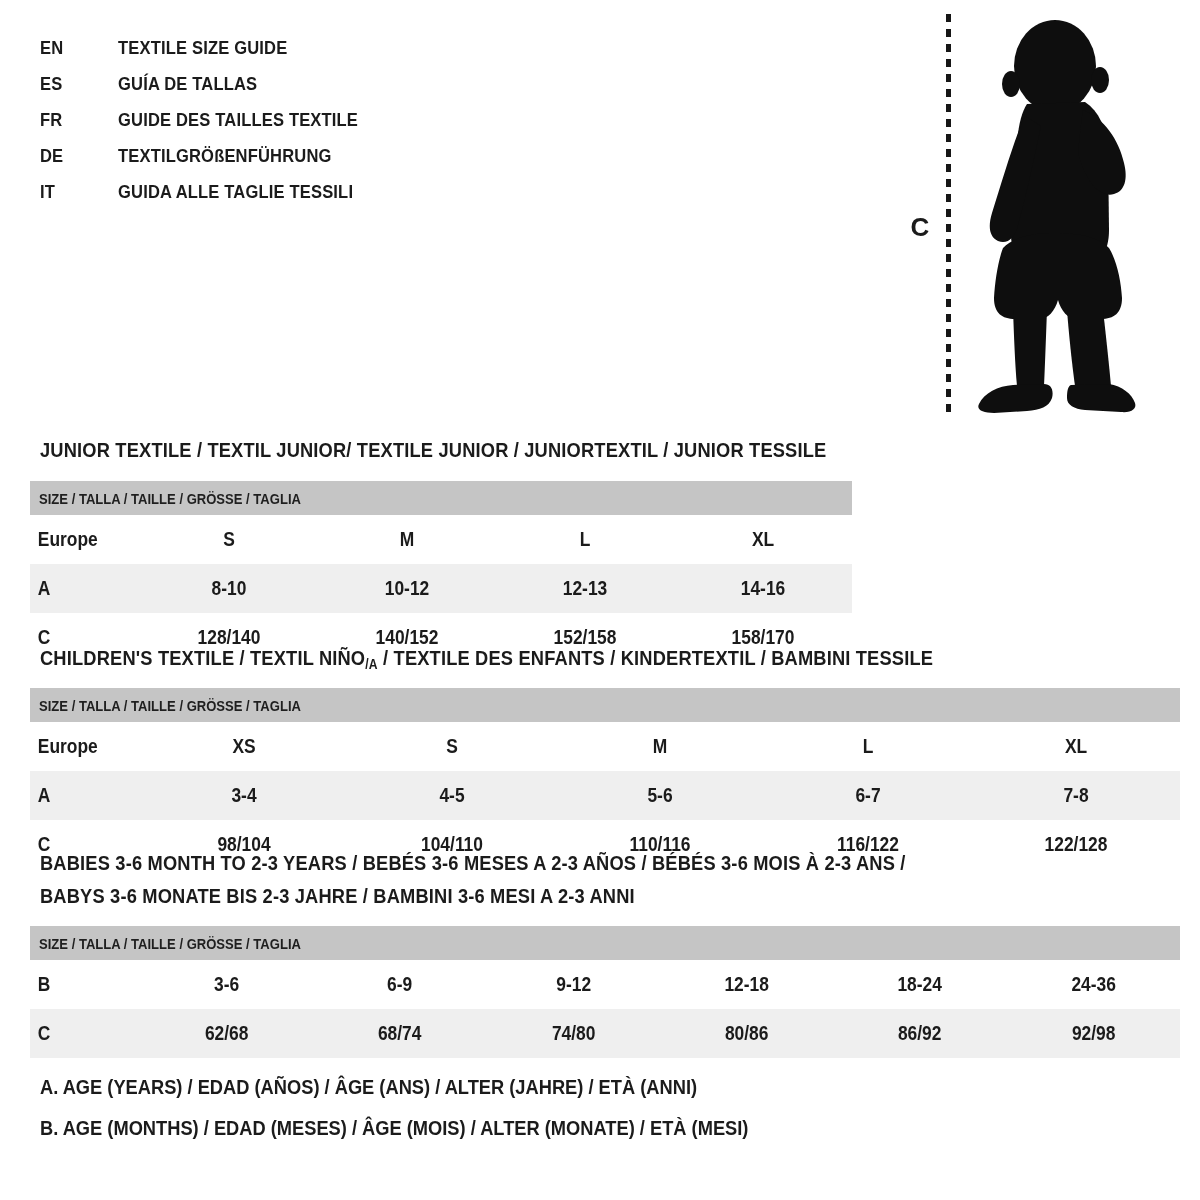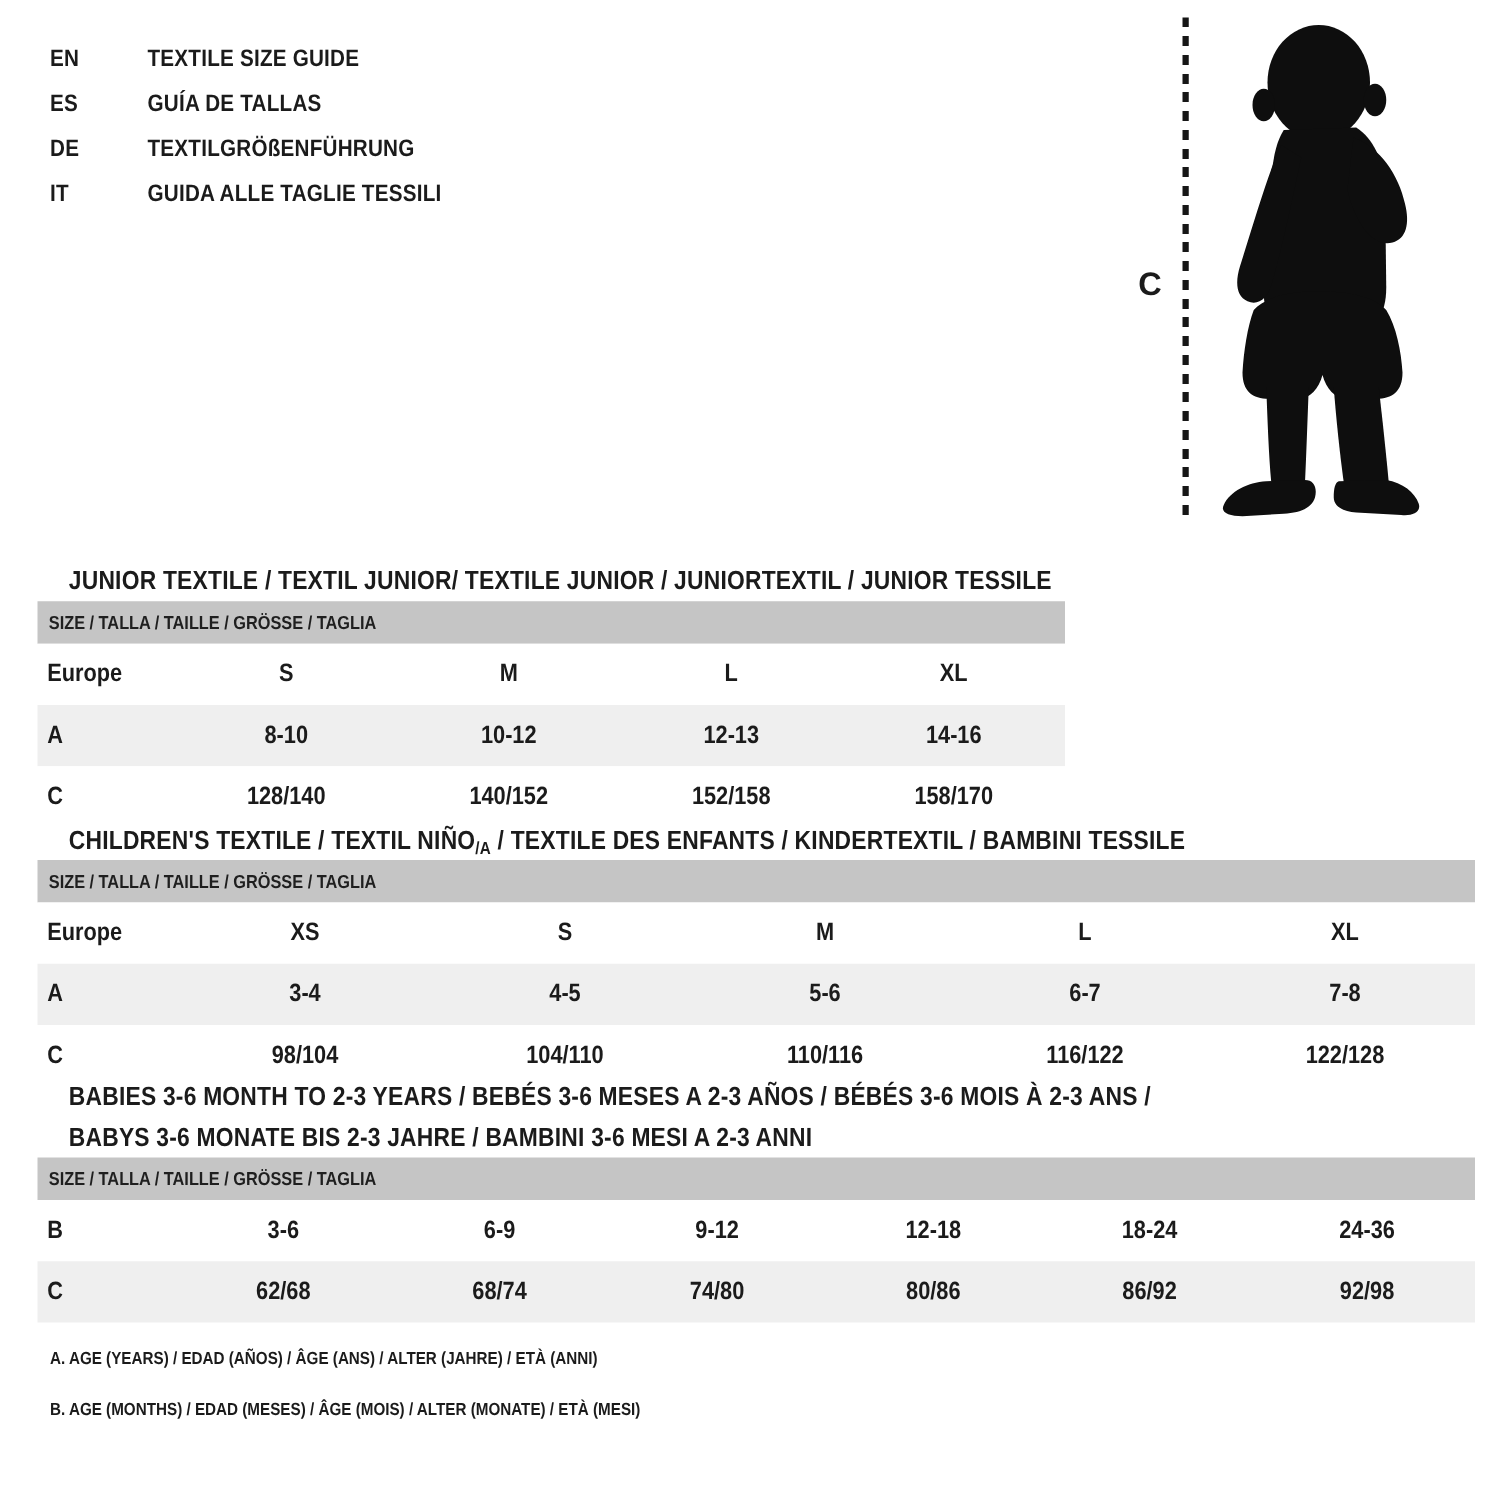--- a/index.html
+++ b/index.html
@@ -17,21 +17,21 @@
 
   
   .dash-line {
     position:absolute; left:946px; top:14px; width:5px; height:404px;
     background:repeating-linear-gradient(to bottom,#161616 0 8px,transparent 8px 15px);
   }
   .c-label { position:absolute; left:904px; top:212px; width:32px; text-align:center; font-size:26px; }
   .figure-svg { position:absolute; left:963px; top:18px; width:182px; height:402px; }
 
   
-  .sec-title { position:absolute; left:40px; margin:15px; font-size:21px; line-height:33px; letter-spacing:0.2px; }
+  .sec-title { position:absolute; left:40px; margin:0; font-size:21px; line-height:33px; letter-spacing:0.2px; }
   #sec1-title { top:433px; }
   #sec2-title { top:641px; }
   #sec3-title { top:846px; }
   .sub-a { font-size:14px; vertical-align:-4px; }
 
   
   .size-table { position:absolute; left:30px; }
   #t-junior   { top:481px; width:822px;  }
   #t-children { top:688px; width:1150px; }
   #t-babies   { top:926px; width:1150px; }
@@ -40,35 +40,39 @@
     padding-left:9px; box-sizing:border-box; font-size:15px; color:#1f1f1f;
   }
   .t-row { height:49px; display:flex; align-items:center; font-size:20px; background:#ffffff; }
   .t-row.shaded { background:#efefef; }
   .t-row .lbl { flex:0 0 110px; width:110px; padding-left:9px; box-sizing:border-box;
                 transform:scaleX(0.87); transform-origin:0 50%; white-space:nowrap; }
   .t-row .cell { flex:1; text-align:center; transform:scaleX(0.87); white-space:nowrap; }
 
   
   .legend { position:absolute; left:40px; top:1066px; }
-  .legend-line { font-size:14px; line-height:41px; }
+  .legend-line { font-size:21px; line-height:41px; }
 </style>
 </head>
 <body>
 
 <div class="page">
 
   <header class="langs">
     <div class="lang-row">
       <span class="code"><span class="cond">EN</span></span>
       <span class="cond">TEXTILE SIZE GUIDE</span>
     </div>
     <div class="lang-row">
       <span class="code"><span class="cond">ES</span></span>
       <span class="cond">GUÍA DE TALLAS</span>
+    </div>
+    <div class="lang-row">
+      <span class="code"><span class="cond">FR</span></span>
+      <span class="cond">GUIDE DES TAILLES TEXTILE</span>
     </div>
     <div class="lang-row">
       <span class="code"><span class="cond">DE</span></span>
       <span class="cond">TEXTILGRÖßENFÜHRUNG</span>
     </div>
     <div class="lang-row">
       <span class="code"><span class="cond">IT</span></span>
       <span class="cond">GUIDA ALLE TAGLIE TESSILI</span>
     </div>
   </header>

